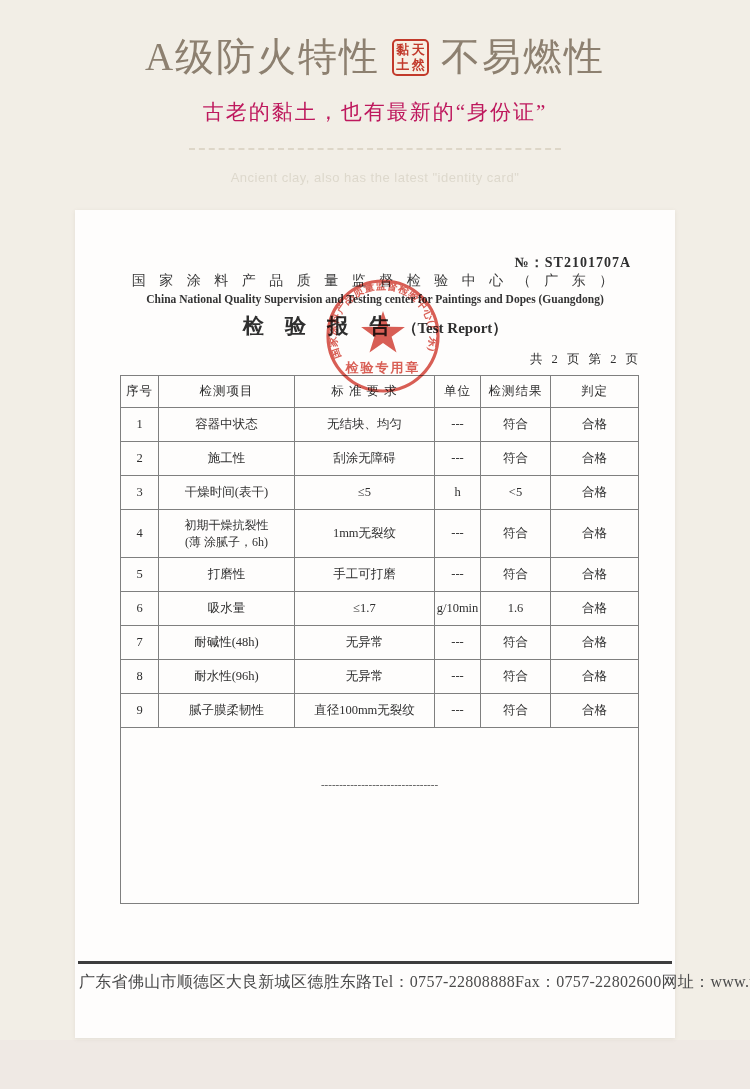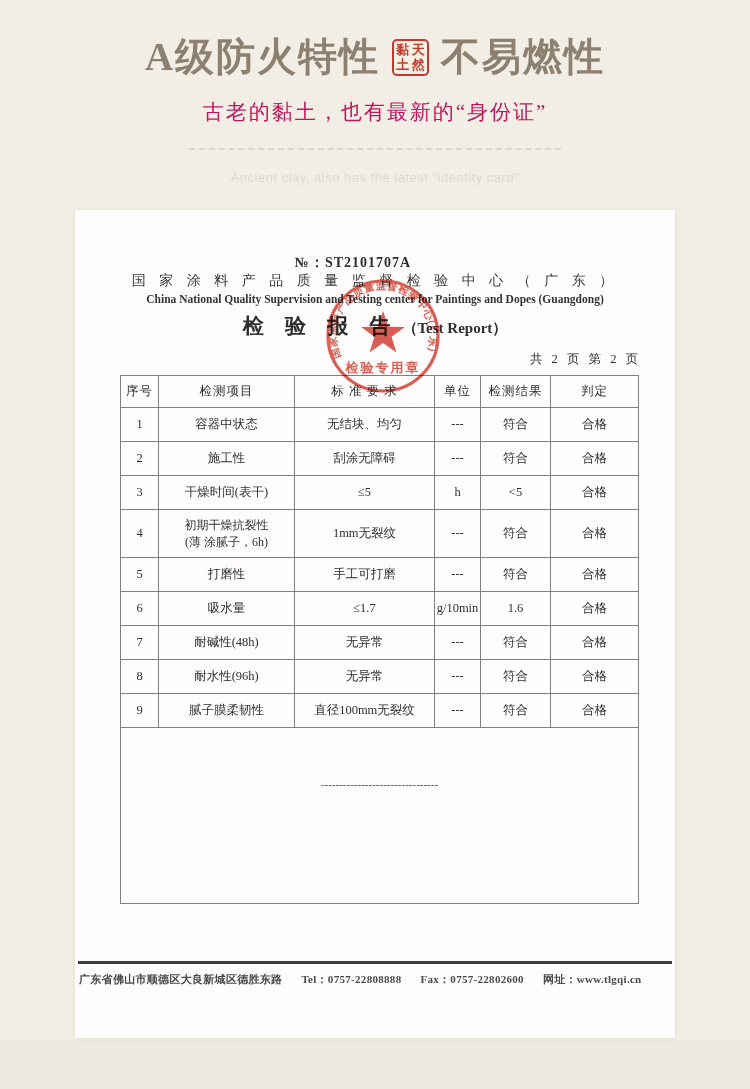--- a/index.html
+++ b/index.html
@@ -13,21 +13,21 @@
     position:absolute; left:0; top:1040px; width:750px; height:49px;
     background:#efe9e4;
   }
 
   
   .page-header { position:absolute; left:0; top:0; width:750px; text-align:center; }
   .title-row {
     margin-top:30px; display:flex; align-items:center; justify-content:center; gap:12px;
     color:#8d8070; font-family:"Liberation Serif","DejaVu Serif",serif;
   }
-  .title-part { font-size:39px; font-weight:700; letter-spacing:2px; }
+  .title-part { font-size:39px; font-weight:400; letter-spacing:2px; }
   .seal-badge {
     width:37px; height:37px; border:2px solid #c23a2b; border-radius:5px;
     background:#f7f0e4; display:grid; grid-template-columns:1fr 1fr; grid-template-rows:1fr 1fr;
     align-items:center; justify-items:center; padding:1px;
   }
   .seal-badge span { font-size:13px; line-height:13px; color:#c23a2b; font-weight:700;
     font-family:"Liberation Serif","DejaVu Serif",serif; }
   .subtitle {
     margin-top:14px; font-size:21px; color:#be185d; letter-spacing:2px;
     font-family:"Liberation Serif","DejaVu Serif",serif;
@@ -38,21 +38,21 @@
   .watermark-en {
     margin-top:20px; font-size:13px; color:#ddd8cc; letter-spacing:0.5px;
   }
 
   
   .doc-card {
     position:absolute; left:75px; top:210px; width:600px; height:828px;
     background:#fefdfc; box-shadow:0 1px 4px rgba(120,110,95,0.12);
     font-family:"Liberation Serif","DejaVu Serif",serif; color:#2f2f2f;
   }
-  .doc-no { margin-top:44px; text-align:center; padding-right:44px;
+  .doc-no { margin-top:44px; text-align:right; padding-right:44px;
     font-size:14px; font-weight:700; letter-spacing:1px; }
   .org-cn { text-align:center; font-size:14px; letter-spacing:5px;
     white-space:nowrap; color:#3a3a3a; }
   .org-en { margin-top:3px; text-align:center; font-size:11.5px; font-weight:700; color:#333; }
   .report-title-row { margin-top:7px; text-align:center; }
   .report-title-cn { font-size:21px; font-weight:700; letter-spacing:8px; }
   .report-title-en { font-size:15px; font-weight:700; letter-spacing:0; }
   .page-info { margin-top:11px; text-align:right; padding-right:34px;
     font-size:12.5px; letter-spacing:3px; }
 
@@ -74,22 +74,22 @@
   table.report tr.r-tall { height:48px; }
   td .sub-line { font-size:12px; }
   tr.r-blank { height:176px; }
   tr.r-blank td { vertical-align:top; padding-top:50px; font-size:11px; letter-spacing:0; color:#444; }
 
   
   .footer-rule { position:absolute; left:3px; right:3px; top:751px;
     border-top:3px solid #3d3d3d; }
   .footer-line {
     position:absolute; top:762px; left:4px; width:592px;
-    display:flex; gap:19px; white-space:nowrap;
-    font-size:11px; color:#4a4a4a; letter-spacing:0.3px;font-weight:bold;
+    display:flex; white-space:nowrap;
+    font-size:16px; color:#4a4a4a; letter-spacing:0.3px;
   }
 </style>
 </head>
 <body>
 
 <div class="screen">
   <div class="bottom-strip"></div>
 
   <div class="page-header">
     <div class="title-row">

